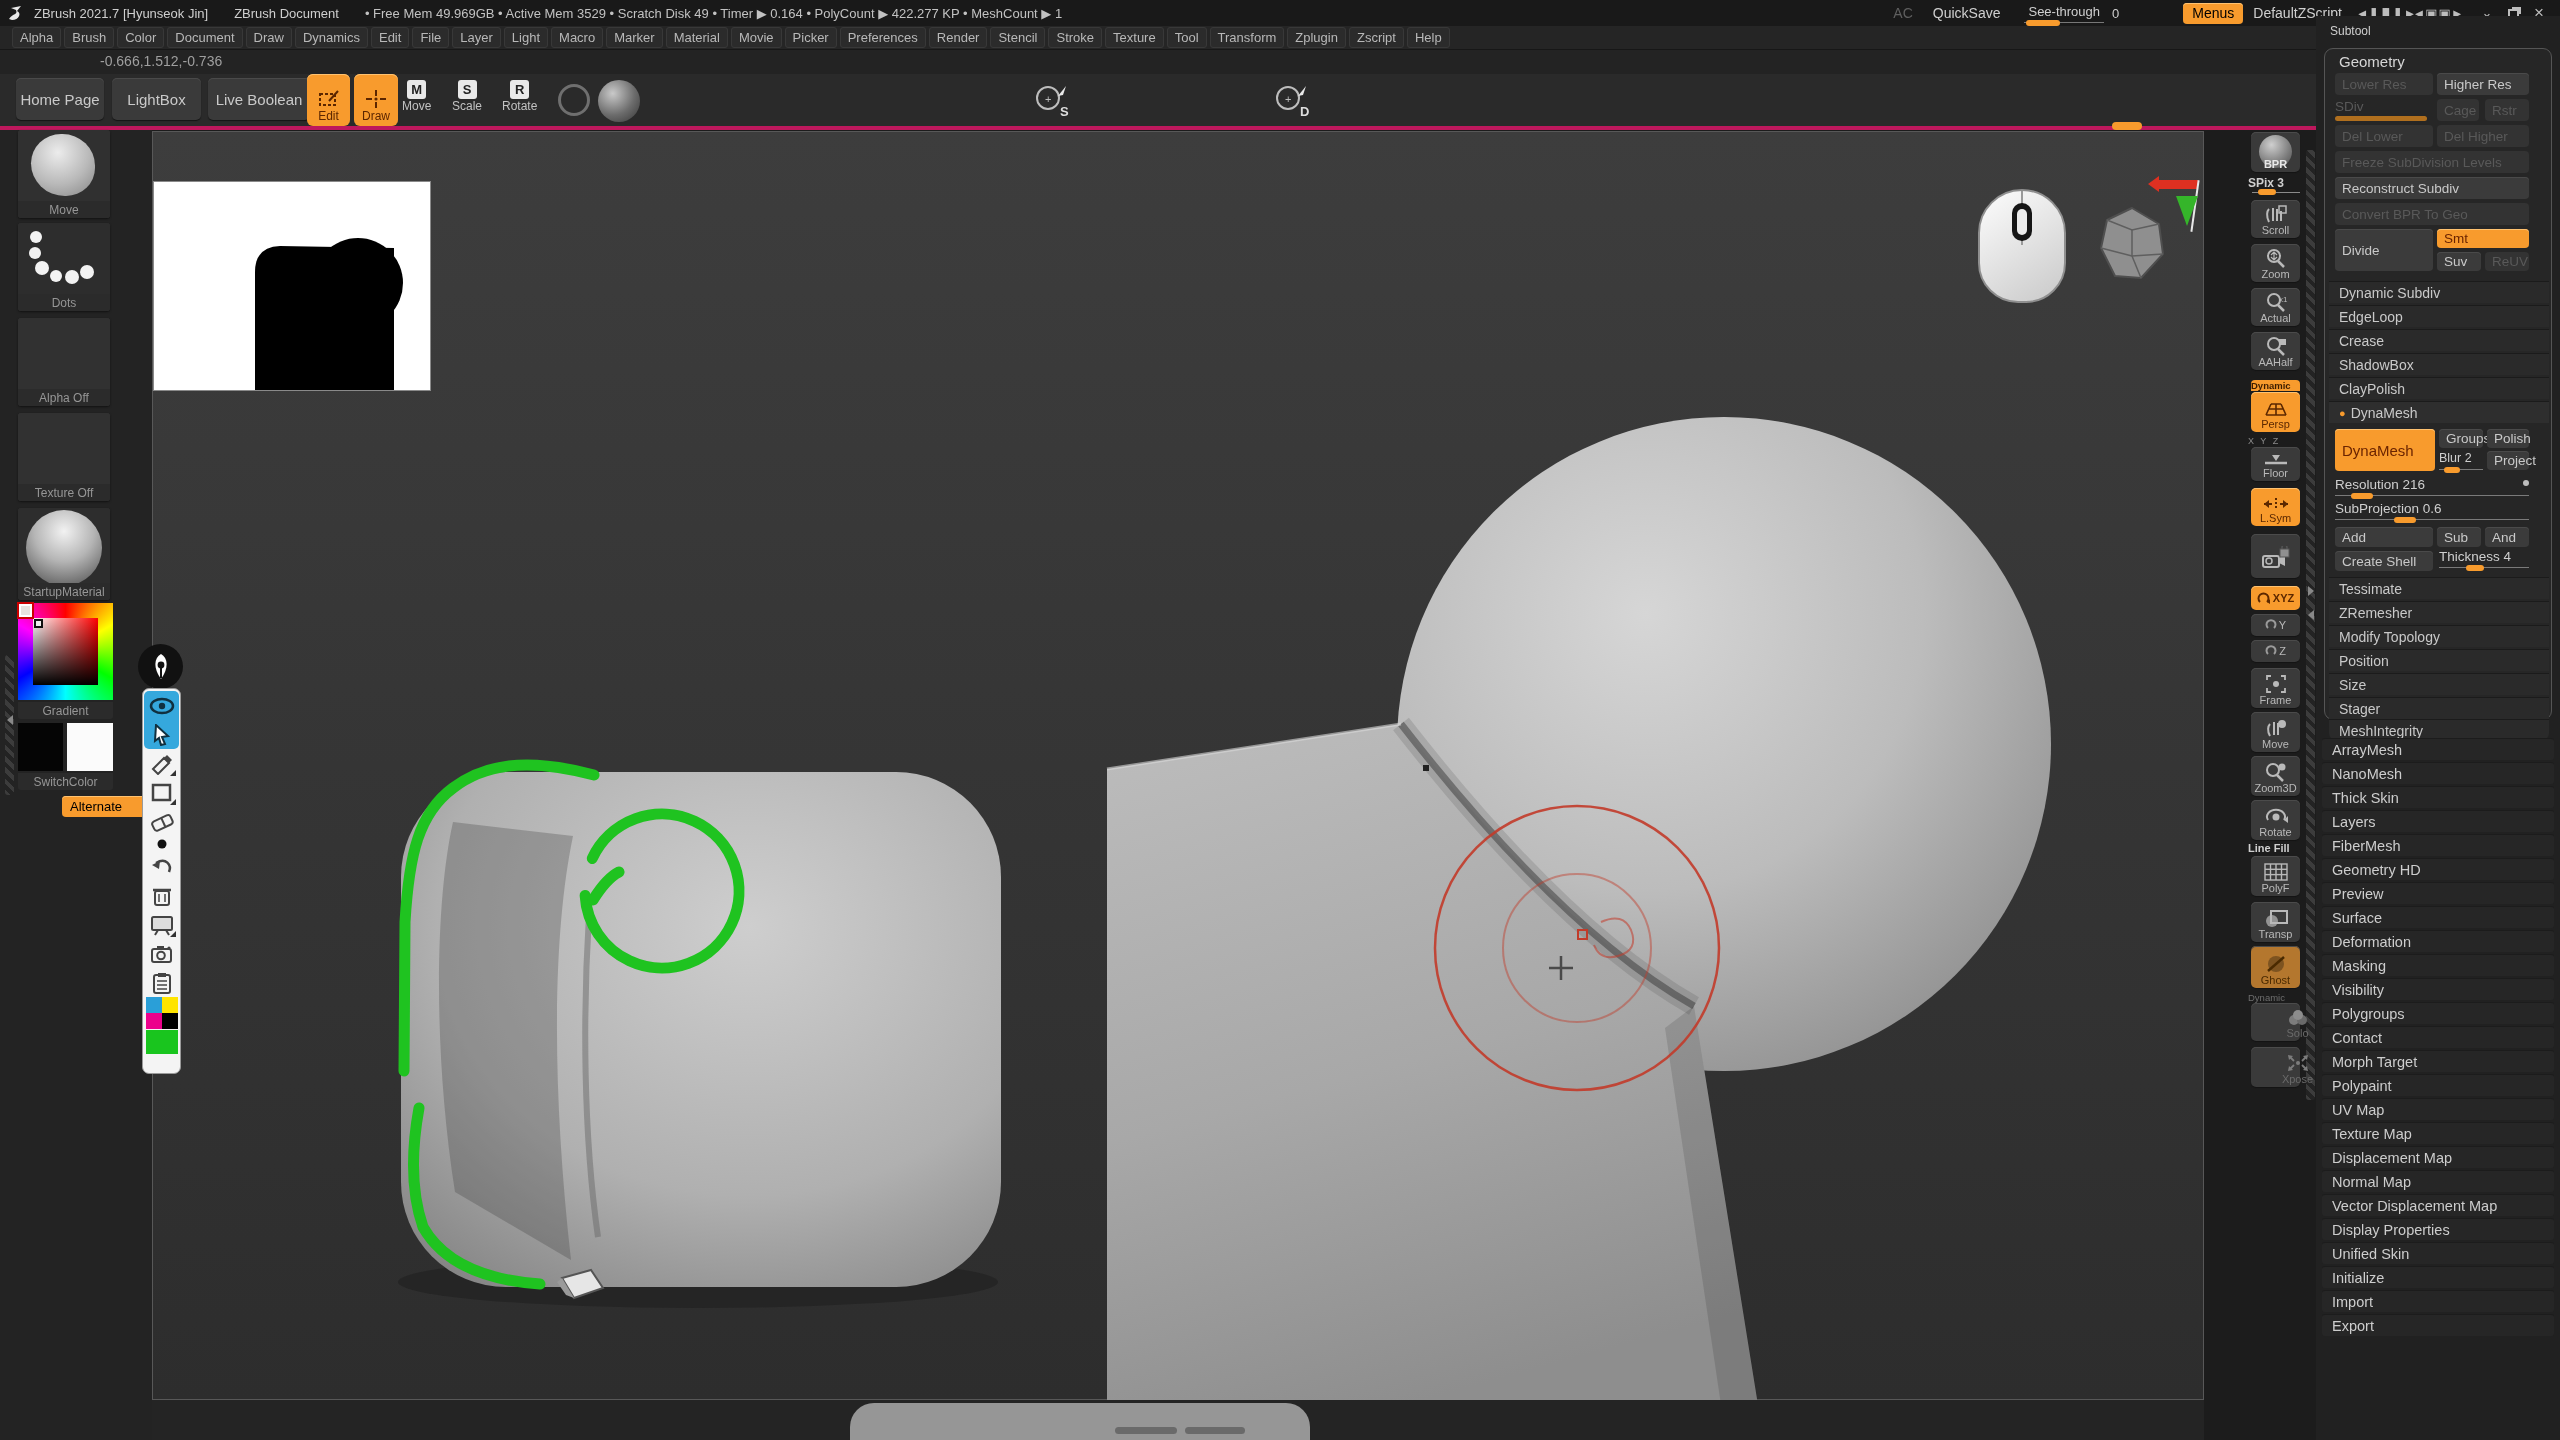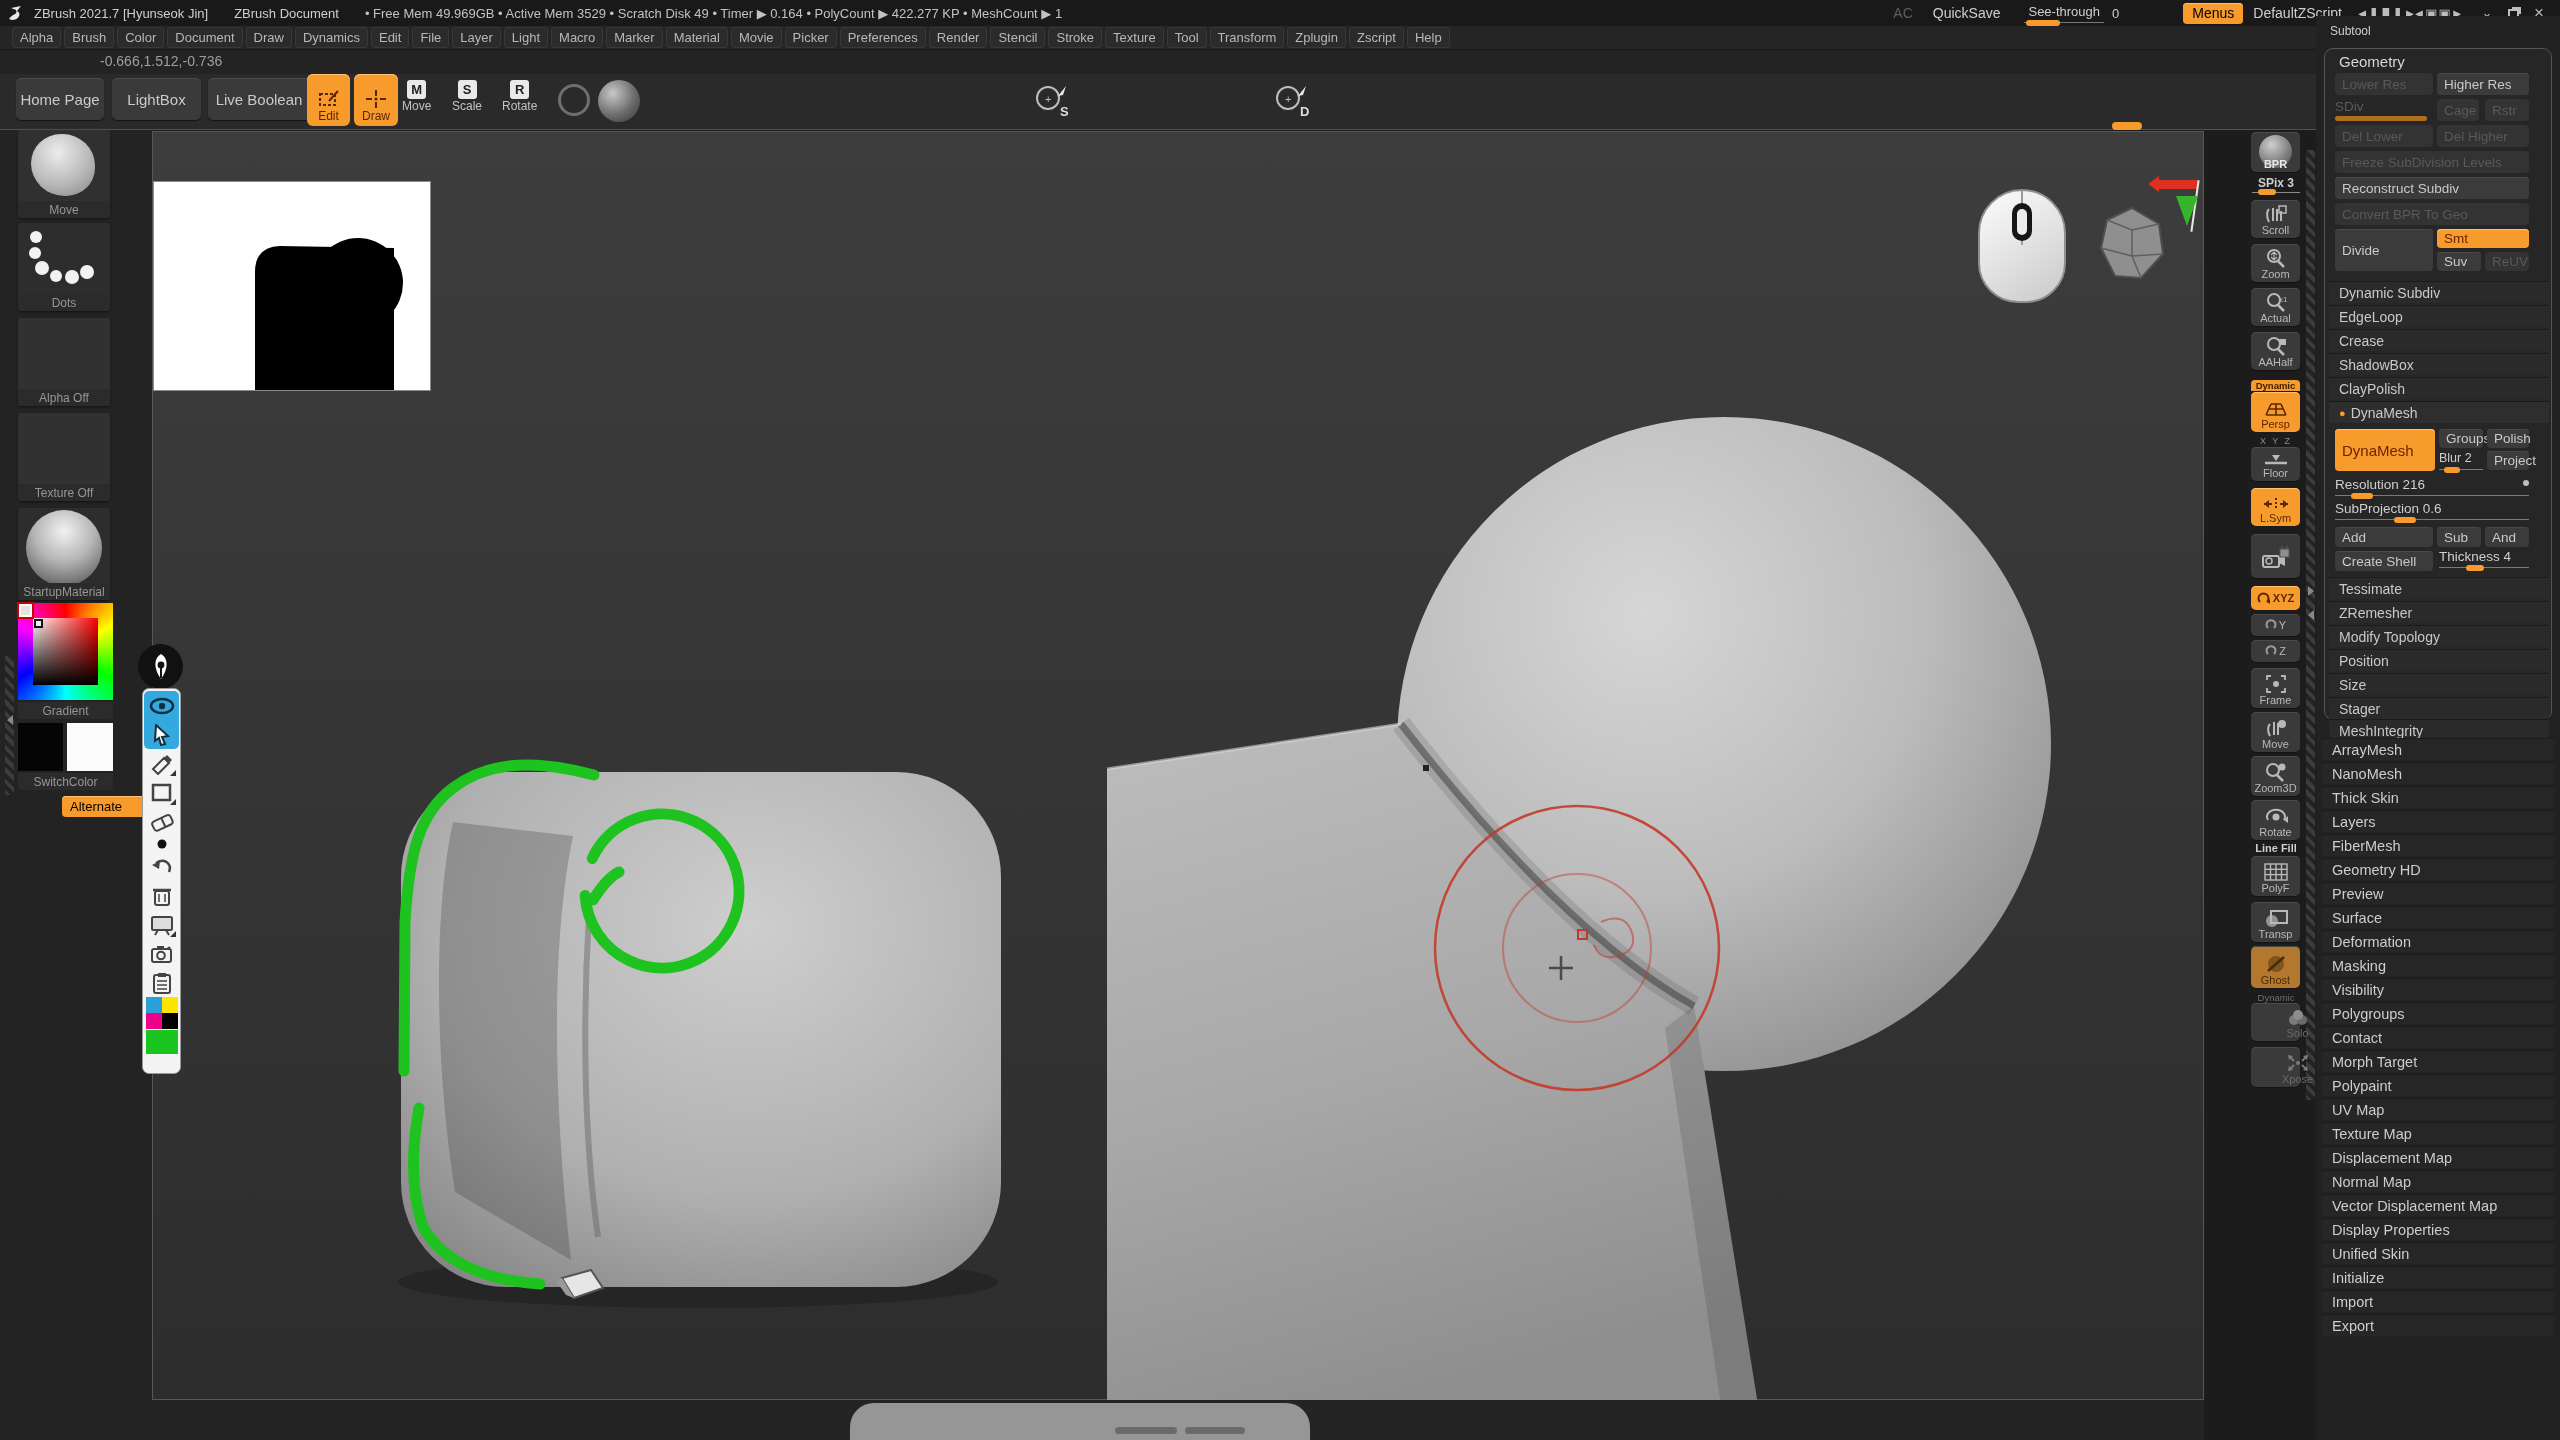--- a/index.html
+++ b/index.html
@@ -10,21 +10,21 @@
   html,body{background:#000;}
   body{font-family:"Liberation Sans","DejaVu Sans",sans-serif;}
   #root{position:relative;width:2560px;height:1440px;background:var(--bg);overflow:hidden;color:var(--txt);}
 
   
   .titlebar{position:absolute;left:0;top:0;width:2560px;height:26px;background:#191919;display:flex;align-items:center;font-size:13px;color:#cfcfcf;}
   .menubar{position:absolute;left:0;top:26px;width:2560px;height:24px;background:#252525;border-bottom:1px solid #171717;display:flex;align-items:center;padding-left:12px;gap:3px;}
   .menu-item{font-size:13px;color:#b8b8b8;background:#2b2b2b;border:1px solid #383838;border-radius:3px;padding:2px 7px;line-height:15px;}
   .subbar{position:absolute;left:0;top:50px;width:2560px;height:24px;background:#232323;}
   .coords{position:absolute;left:100px;top:3px;font-size:14px;color:#9f9f9f;}
-  .topshelf{position:absolute;left:0;top:74px;width:2560px;height:56px;background:#2a2a2a;border-bottom:1px solid #be185d;}
+  .topshelf{position:absolute;left:0;top:74px;width:2560px;height:56px;background:#2a2a2a;border-bottom:4px solid #be185d;}
 
   .tbtn{position:absolute;background:#3a3a3a;border-radius:5px;box-shadow:inset 0 1px 0 #4a4a4a, 0 1px 1px #141414;color:#c9c9c9;font-size:15px;display:flex;align-items:center;justify-content:center;}
   .obtn{position:absolute;background:var(--accent);border-radius:6px;color:#5c2600;display:flex;flex-direction:column;align-items:center;justify-content:flex-end;font-size:12px;padding-bottom:3px;box-shadow:inset 0 1px 0 #ffc270;}
   .mini-orange{background:var(--accent);color:#000000;border-radius:4px;box-shadow:inset 0 1px 0 #ffc270;margin-left:44px;}
   .mini-dark{background:#3d3d3d;color:#c2c2c2;border-radius:4px;box-shadow:inset 0 1px 0 #4c4c4c;}
   .mini-dis{background:#323232;color:#5c5c5c;border-radius:4px;}
   .chip{position:absolute;display:flex;align-items:center;justify-content:center;font-size:14px;height:21px;}
 
   .iconbtn{position:absolute;display:flex;flex-direction:column;align-items:center;color:#c2c2c2;font-size:12px;}
   .badge{width:19px;height:19px;background:#e9e9e9;color:#222;font-weight:bold;border-radius:3px;font-size:13px;display:flex;align-items:center;justify-content:center;}
@@ -56,21 +56,21 @@
   
   .vdivider{position:absolute;width:9px;background:repeating-linear-gradient(45deg,#3c3c3c 0 4px,#232323 4px 8px);border-radius:3px;}
   .div-arrow{position:absolute;left:50%;transform:translateX(-50%);width:0;height:0;}
 
   
   .rightshelf{position:absolute;left:2248px;top:130px;width:56px;height:990px;}
   .rsbtn{position:absolute;left:3px;width:49px;background:#3a3a3a;border-radius:5px;box-shadow:inset 0 1px 0 #4b4b4b,0 1px 1px #141414;display:flex;flex-direction:column;align-items:center;justify-content:flex-end;color:#b9b9b9;font-size:11px;padding-bottom:2px;}
   .rsbtn.on{background:var(--accent);color:#5c2800;box-shadow:inset 0 1px 0 #ffc270;}
   .rsbtn.ghost-on{background:#b4772e;color:#4a2a00;}
   .rsbtn.dis{color:#6a6a6a;padding-left:44px;}
-  .rslabel{position:absolute;left:0;width:56px;text-align:center;font-size:10px;color:#8a8a8a;}
+  .rslabel{position:absolute;left:0;width:56px;text-align:left;font-size:10px;color:#8a8a8a;}
   .rslabel.orange{color:#3c1d00;background:var(--accent);left:3px;width:49px;border-radius:4px 4px 0 0;font-weight:bold;}
   .rslabel.bold{color:#cfcfcf;font-weight:bold;}
 
   
   .rightpanel{position:absolute;left:2316px;top:16px;width:244px;height:1424px;background:#212121;font-size:14px;}
   .prow-head{position:absolute;left:14px;width:218px;height:18px;color:#cfcfcf;font-size:12px;}
   .geo-box{position:absolute;left:8px;top:32px;width:228px;height:672px;border:1px solid #555;border-radius:9px;background:#262626;}
   .gbtn{position:absolute;border-radius:4px;font-size:13.5px;display:flex;align-items:center;padding-left:7px;background:#3b3b3b;color:#c9c9c9;box-shadow:inset 0 1px 0 #4a4a4a;}
   .gbtn.dis{background:#333;color:#595959;box-shadow:none;}
   .gbtn.orange{background:var(--accent);color:#6b2400;box-shadow:inset 0 1px 0 #ffc270;}

